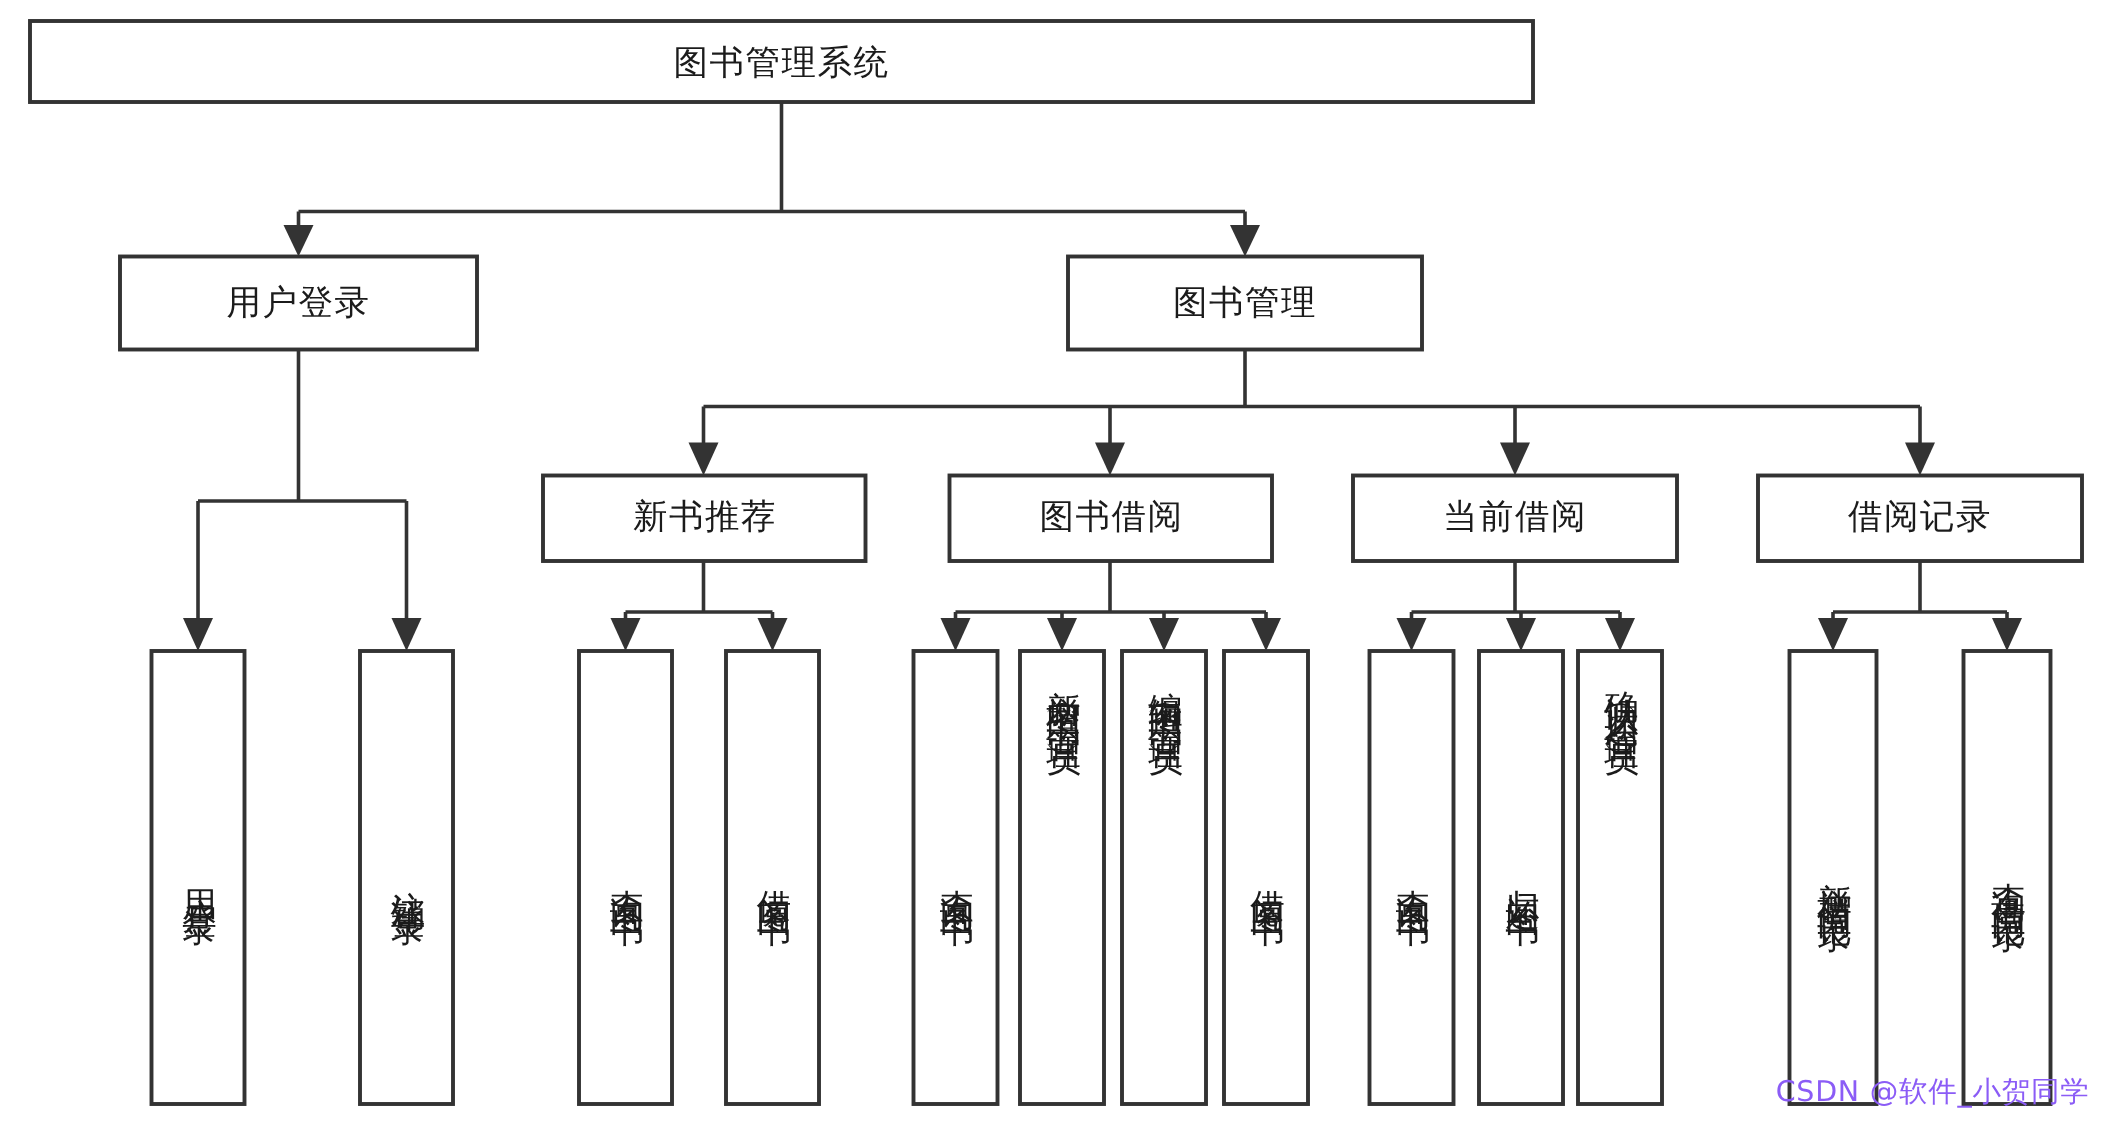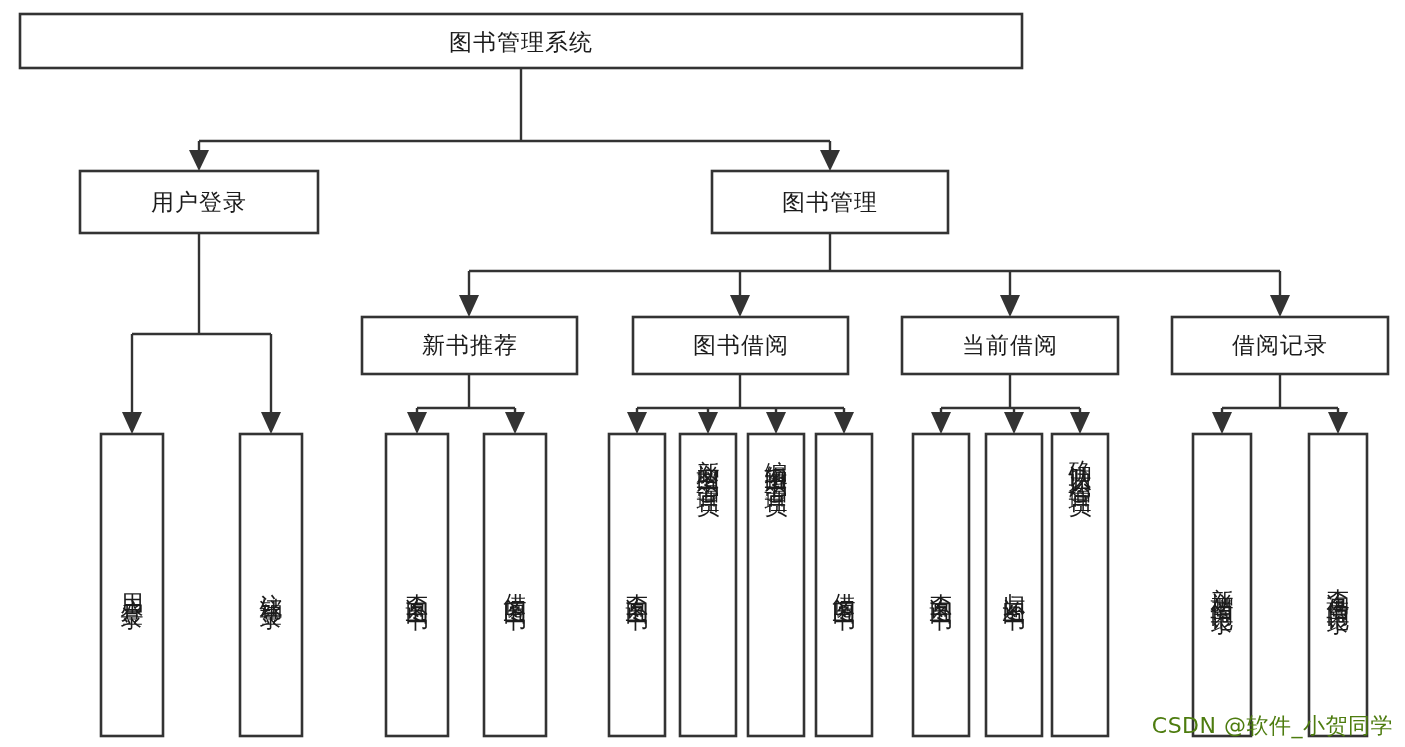--- a/index.html
+++ b/index.html
@@ -67,22 +67,22 @@
     color: #1b1b1b;
     letter-spacing: 5px;
     white-space: nowrap;
     text-align: center;
   }
   .watermark {
     position: absolute;
     right: 12px;
     bottom: 6px;
     font-family: "DejaVu Sans", "Liberation Sans", sans-serif;
-    font-size: 22px;
-    color: #4d7c0f;
+    font-size: 19px;
+    color: #8b5cf6;
     letter-spacing: 0.5px;
     white-space: nowrap;
     pointer-events: none;
   }
 </style>
 </head>
 <body>
 
 <div id="diagram-root">
 

